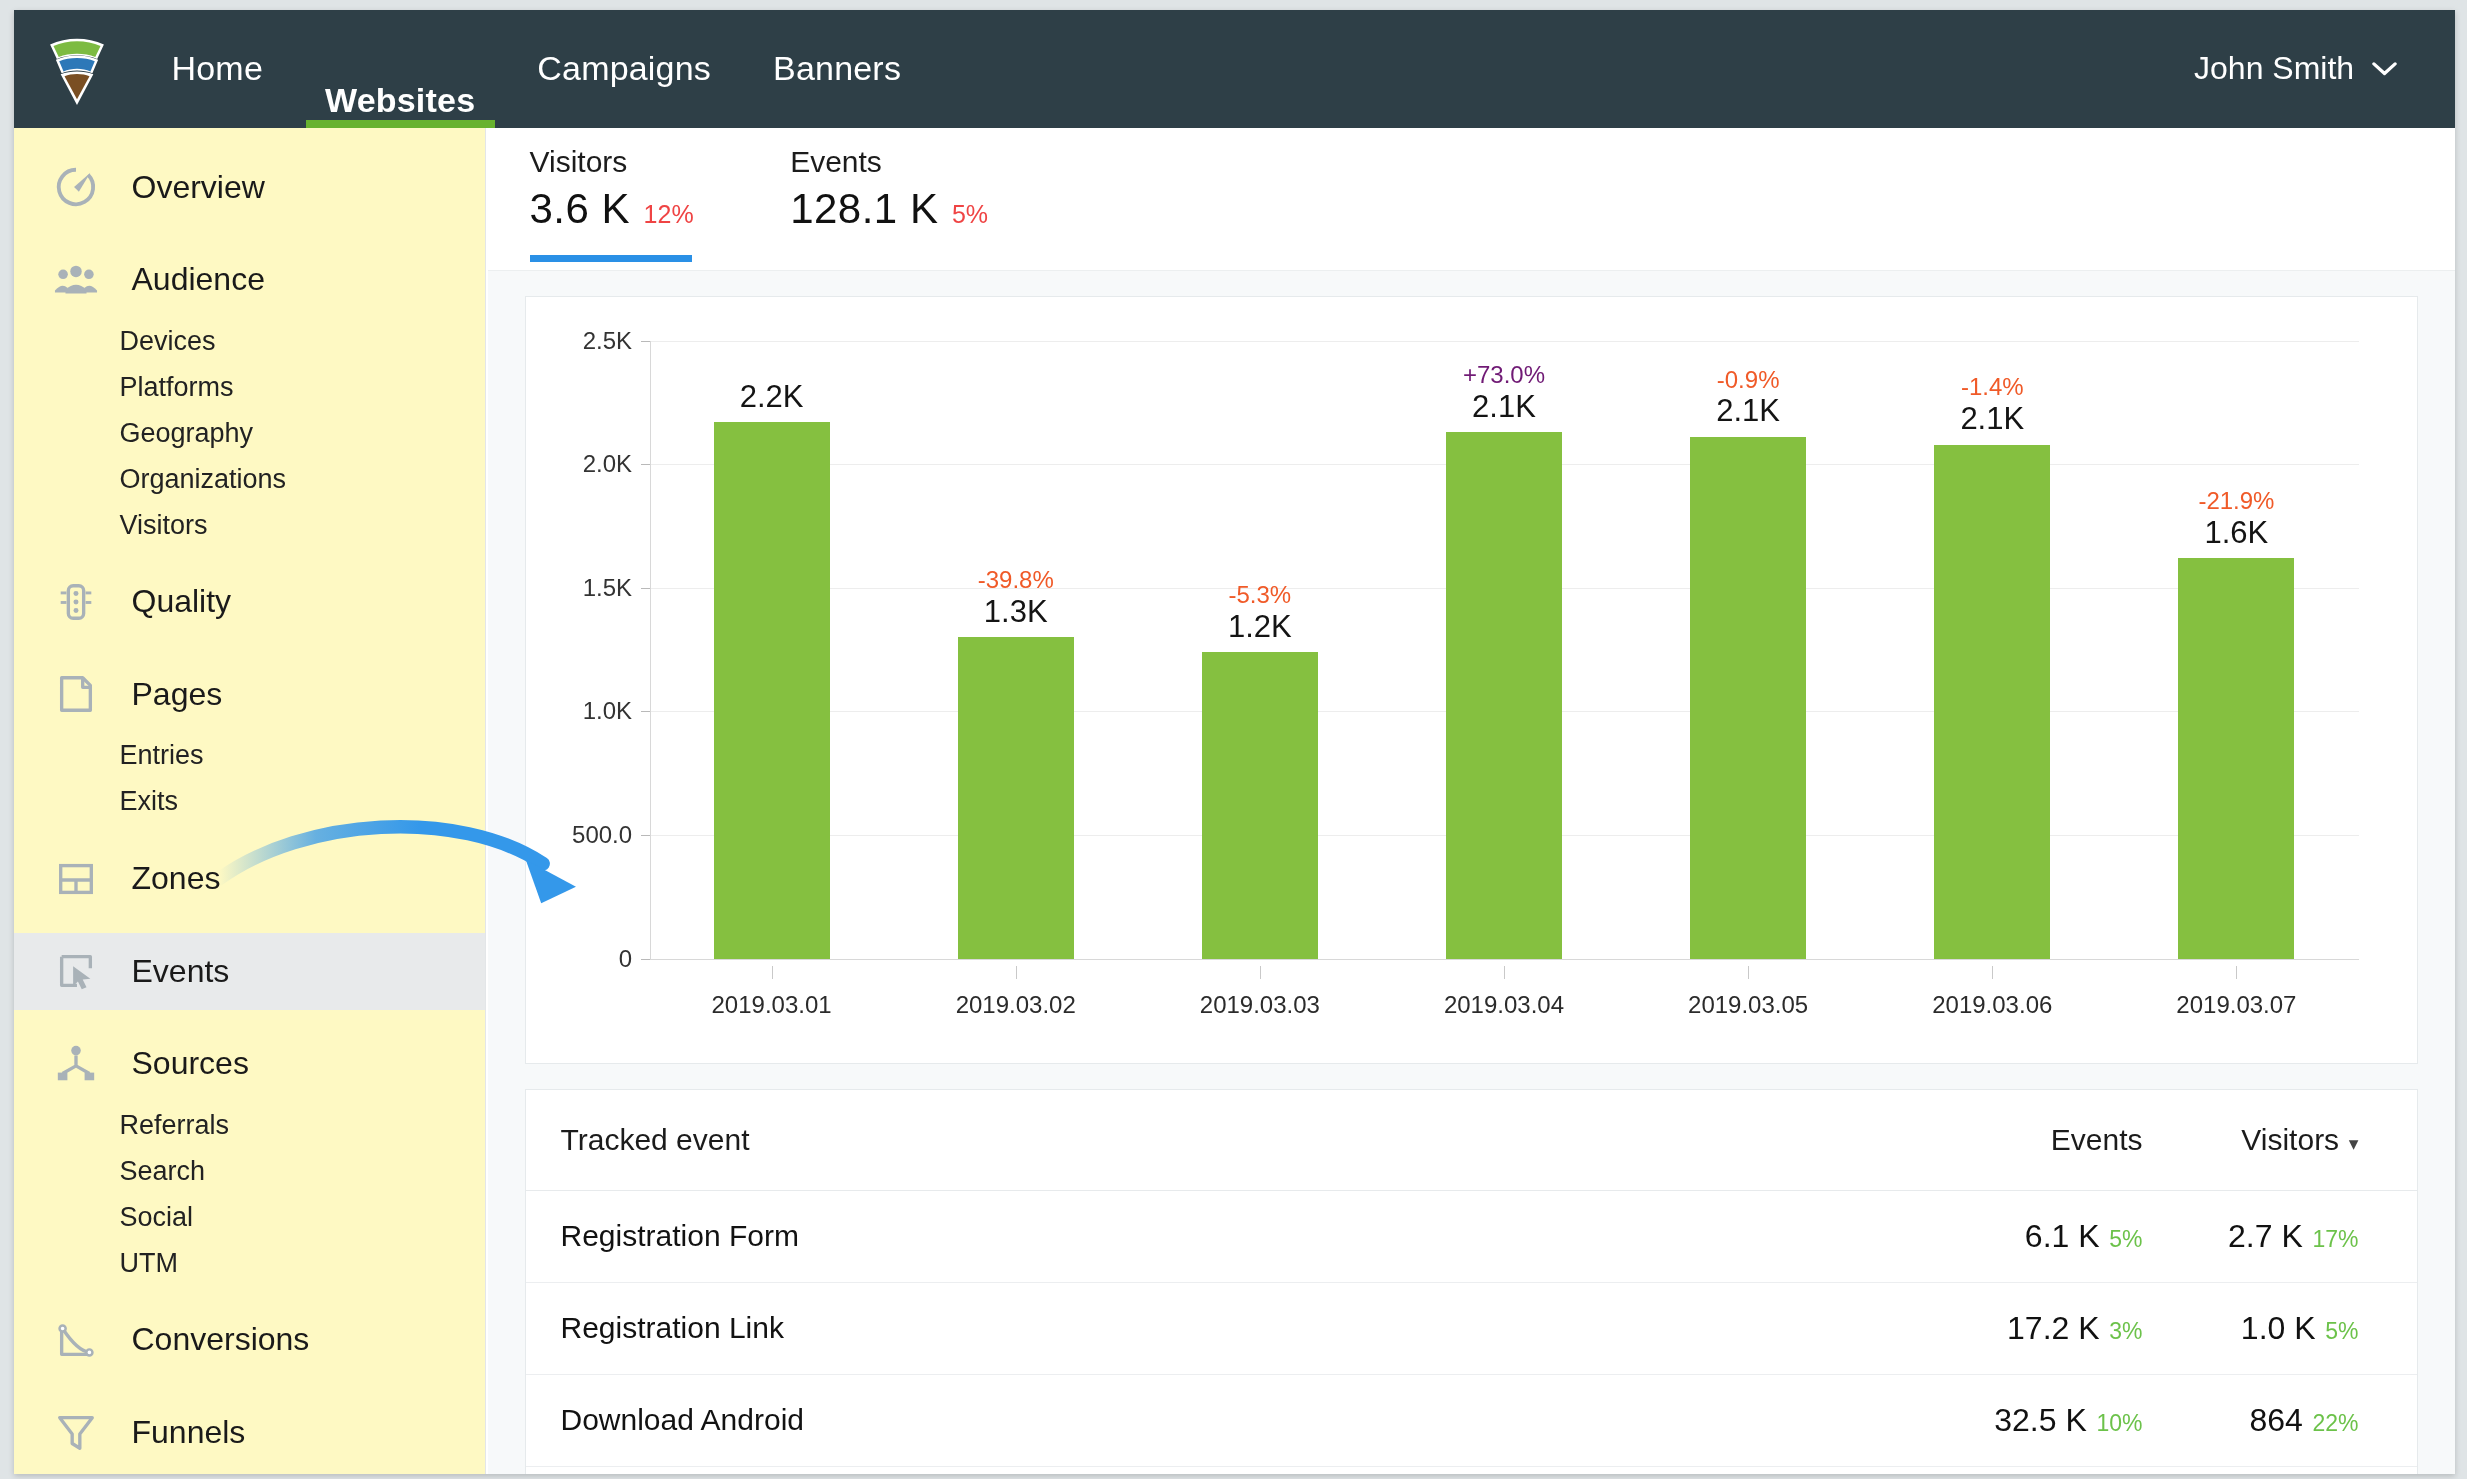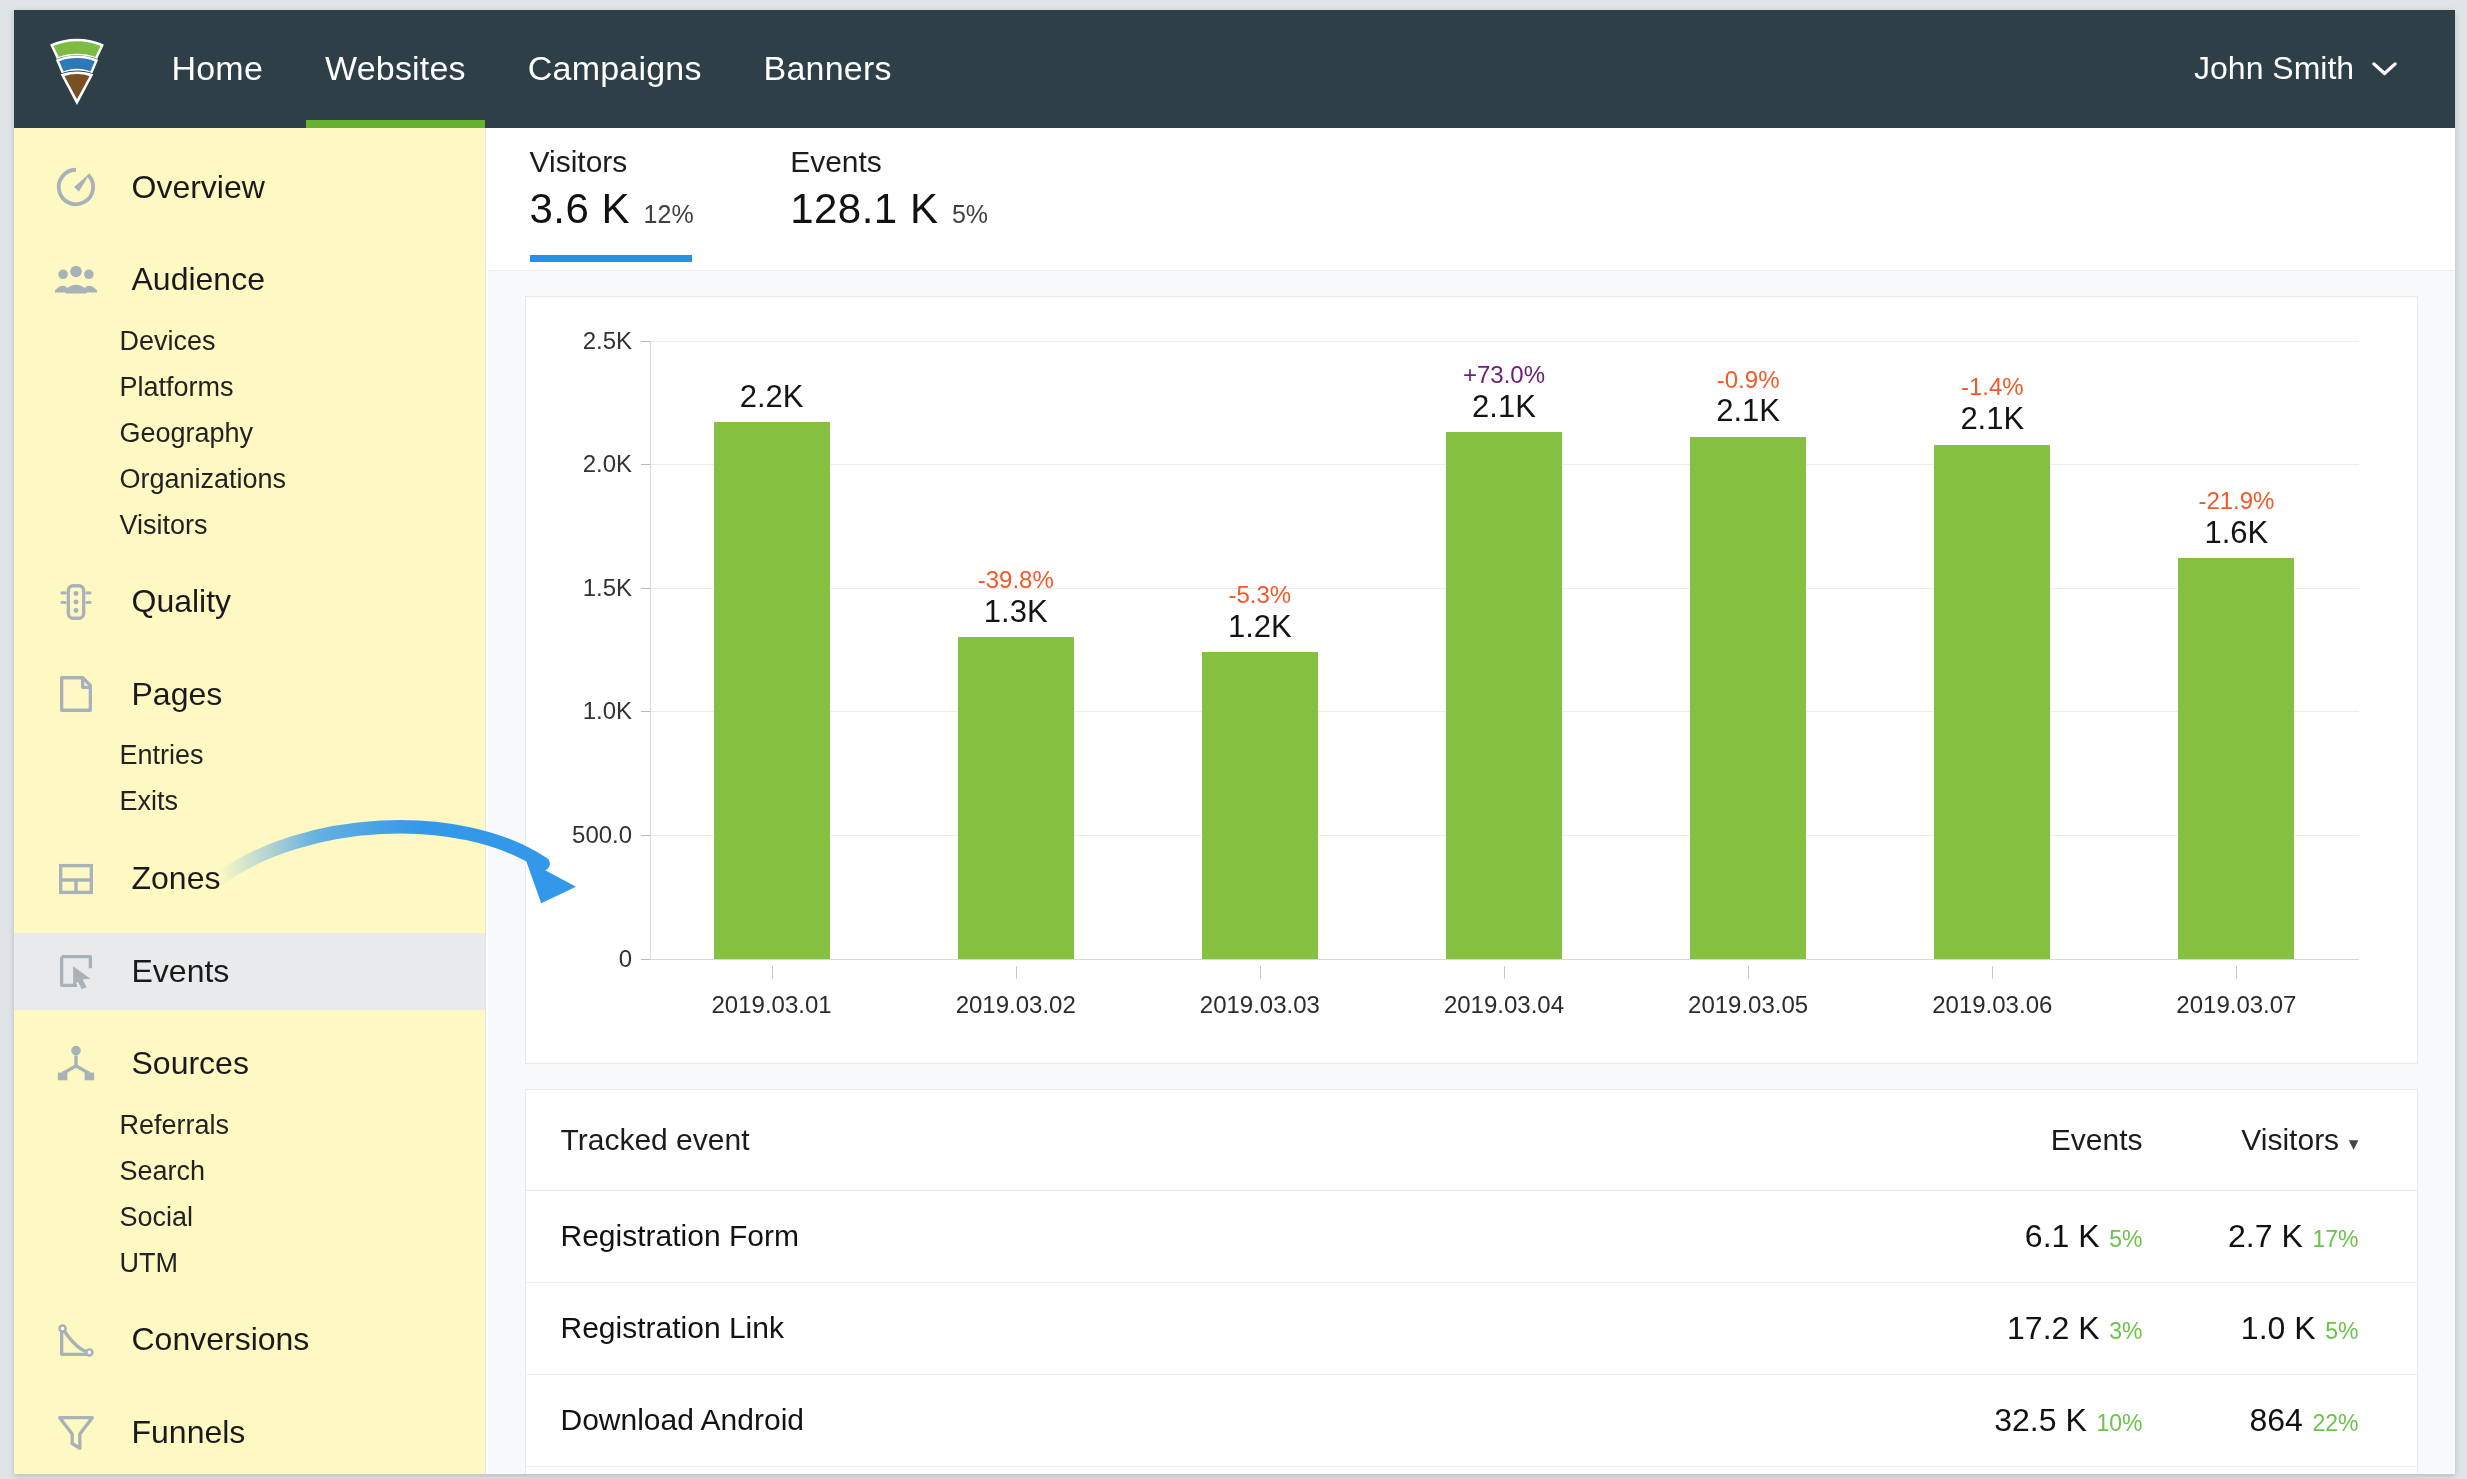--- a/index.html
+++ b/index.html
@@ -34,21 +34,21 @@
   .nav-item {
     position: relative;
     display: flex; align-items: center; justify-content: center;
     padding: 8px 31px;
     color: #ffffff;
     font-size: 34px;
     letter-spacing: 0.2px;
     cursor: pointer;
     white-space: nowrap;
   }
-  .nav-item.active { font-weight: normal; }
+  .nav-item.active { font-weight: bold; align-items: flex-end; }
   .nav-item.active::after {
     content: ""; position: absolute;
     left: 11.6px; right: 11.6px; bottom: 0; height: 7.7px;
     background: #68b22f;
   }
   .user-menu {
     margin-left: auto; margin-right: 58px;
     display: flex; align-items: center; gap: 17.4px;
     color: #fff; font-size: 32px; cursor: pointer;
     white-space: nowrap;
@@ -104,21 +104,21 @@
   }
   .metric {
     position: relative;
     padding: 0 13.5px 29px 0;
     margin-right: 83px;
     cursor: pointer;
   }
   .metric-name { font-size: 30px; color: #1c1c1c; margin-bottom: 5.8px; }
   .metric-val-row { display: flex; align-items: baseline; gap: 13.5px; }
   .metric-val { font-size: 42px; color: #111; letter-spacing: 0.5px; }
-  .metric-delta { font-size: 25px; color: #404040; }
+  .metric-delta { font-size: 25px; color: #ef4444; }
   .metric.active::after {
     content: ""; position: absolute;
     left: 0; bottom: 0; width: 162px; height: 6.8px;
     background: #2a90e6;
   }
 
   
   .card {
     background: #ffffff;
     border: 1px solid #e6eaec;

